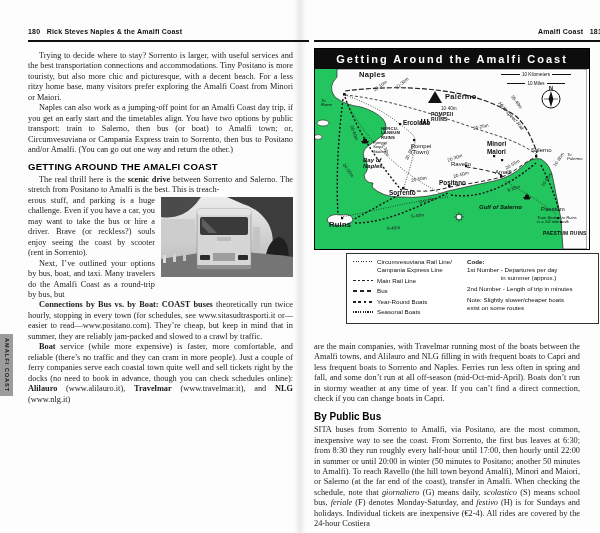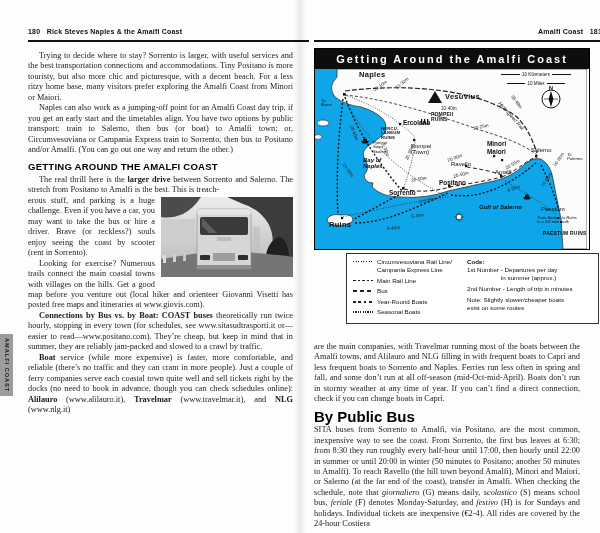--- a/index.html
+++ b/index.html
@@ -24,41 +24,41 @@
   
   .textcol{position:absolute;top:39px;font-size:8.3px;line-height:10.45px;text-align:justify;}
   .textcol-l{left:28px;width:265px;}
   .textcol-r{left:14px;width:266px;top:330px;}
   .p{text-indent:11px;margin:0;}
   .p.ni{text-indent:0;}
   b.lead{font-weight:bold;}
   i{}
   .h1{font-family:"Liberation Sans",sans-serif;font-weight:bold;font-size:9.6px;
       letter-spacing:.2px;margin:6px 0 3px 0;color:#000;}
-  .h2{font-family:"Liberation Sans",sans-serif;font-weight:bold;font-size:15px;
+  .h2{font-family:"Liberation Sans",sans-serif;font-weight:bold;font-size:10px;
       margin:7px 0 3px 0;color:#000;}
 
   
   .photo-wrap{float:right;width:132px;height:80px;margin:1px 0 3px 6px;background:#999;}
   .photo-wrap svg{display:block;}
 
   
   .vtab{position:absolute;top:322px;width:13px;height:62px;background:#9c9c9c;
         display:flex;align-items:center;justify-content:center;}
   .vtab-l{left:0;}
   .vtab-r{right:0;}
   .vtab span{writing-mode:vertical-rl;text-orientation:mixed;
         font-family:"Liberation Sans",sans-serif;font-weight:bold;font-size:5.6px;
         letter-spacing:1px;color:#161616;white-space:nowrap;}
 
   
   .map-box{position:absolute;left:14px;top:36px;width:274px;border:1px solid #000;background:#fff;}
   .map-title{height:20px;background:#0d0d0d;color:#fff;display:flex;align-items:center;justify-content:center;
              font-family:"Liberation Sans",sans-serif;font-weight:bold;font-size:11px;letter-spacing:2px;}
-  .map-canvas{position:relative;width:272px;height:180px;overflow:hidden;background:#0ea5e9;}
+  .map-canvas{position:relative;width:272px;height:180px;overflow:hidden;background:#22c55e;}
   .map-canvas > svg{position:absolute;left:0;top:0;}
   .ml{position:absolute;font-family:"Liberation Sans",sans-serif;color:#101010;
       white-space:pre-line;line-height:1.06;transform-origin:0 0;z-index:3;}
   .big{font-size:7.5px;font-weight:bold;letter-spacing:.3px;}
   .town{font-size:6.4px;font-weight:bold;}
   .place{font-size:6px;font-weight:normal;}
   .water{font-size:6px;font-weight:bold;font-style:italic;}
   .ital{font-size:5px;font-style:italic;}
   .tiny{font-size:4.2px;font-style:italic;}
   .ruins{font-size:5px;font-weight:bold;letter-spacing:.2px;}
@@ -99,21 +99,21 @@
       <span>Rick Steves Naples &amp; the Amalfi Coast</span>
     </div>
     <div class="headrule headrule-l"></div>
 
     <div class="textcol textcol-l">
       <p class="p">Trying to decide where to stay? Sorrento is larger, with useful services and the best transportation connections and accommodations. Tiny Positano is more touristy, but also more chic and picturesque, with a decent beach. For a less ritzy home base, many visitors prefer exploring the Amalfi Coast from Minori or Maiori.</p>
       <p class="p">Naples can also work as a jumping-off point for an Amalfi Coast day trip, if you get an early start and the timetables align. You have two options by public transport: train to Salerno, then bus (or boat) to Amalfi town; or, Circumvesuviana or Campania Express train to Sorrento, then bus to Positano and/or Amalfi. (You can go out one way and return the other.)</p>
 
       <div class="h1">GETTING AROUND THE AMALFI COAST</div>
 
-      <p class="p"><span>The real thrill here is the </span><b class="lead">larger drive</b><span> between Sorrento and Salerno. The stretch from Positano to Amalfi is the best. This is treach-</span></p>
+      <p class="p"><span>The real thrill here is the </span><b class="lead">scenic drive</b><span> between Sorrento and Salerno. The stretch from Positano to Amalfi is the best. This is treach-</span></p>
 
       <div class="photo-wrap">
         <svg width="132" height="80" viewBox="0 0 132 80">
           <defs>
             <linearGradient id="sky" x1="0" y1="0" x2="0" y2="1">
               <stop offset="0" stop-color="#ececec"></stop>
                 <stop offset="1" stop-color="#b5b5b5"></stop>
             </linearGradient>
           </defs>
           <rect x="0" y="0" width="132" height="80" fill="url(#sky)"></rect>
@@ -134,21 +134,21 @@
             <rect x="3" y="46" width="10" height="5" rx="1" fill="#2b2b2b"></rect>
             <rect x="41" y="46" width="10" height="5" rx="1" fill="#2b2b2b"></rect>
             <rect x="16" y="44" width="22" height="8" fill="#9d9d9d"></rect>
             <rect x="0" y="56" width="54" height="4" fill="#8f8f8f"></rect>
           </g>
           <rect x="92" y="30" width="7" height="26" fill="#c2c2c2" opacity="0.85"></rect>
         </svg>
       </div>
 
       <p class="p ni">erous stuff, and parking is a huge challenge. Even if you have a car, you may want to take the bus or hire a driver. Brave (or reckless?) souls enjoy seeing the coast by scooter (rent in Sorrento).</p>
-      <p class="p">Looking for exercise? Numerous trails connect the main coastal towns with villages on the hills. Get a good map before you venture out (local hiker and orienteer Giovanni Visetti has posted free maps and itineraries at www.giovis.com).</p>
+      <p class="p">Next, I’ve outlined your options by bus, boat, and taxi. Many travelers do the Amalfi Coast as a round-trip by bus, but</p>
       <p class="p"><b class="lead">Connections by Bus vs. by Boat: </b><b class="lead">COAST buses</b><span> theoretically run twice hourly, stopping in every town (for schedules, see www.sitasudtrasporti.it or—easier to read—www.positano.com). They’re cheap, but keep in mind that in summer, they are reliably jam-packed and slowed to a crawl by traffic.</span></p>
       <p class="p"><b class="lead">Boat</b><span> service (while more expensive) is faster, more comfortable, and reliable (there’s no traffic and they can cram in more people). Just a couple of ferry companies serve each coastal town quite well and sell tickets right by the docks (no need to book in advance, though you can check schedules online): </span><b class="lead">Alilauro</b><span> (www.alilauro.it), </span><b class="lead">Travelmar</b><span> (www.travelmar.it), and </span><b class="lead">NLG</b><span> (www.nlg.it)</span></p>
     </div>
 
     <div class="vtab vtab-l">
       <span>AMALFI COAST</span>
     </div>
   </div>
 
   <div class="gutter"></div>
@@ -239,21 +239,21 @@
           <g transform="translate(236,30)">
             <circle cx="0" cy="0" r="9" fill="#fff" stroke="#111" stroke-width="1"></circle>
             <path d="M0,-8 L2.4,0 L0,8 L-2.4,0 Z" fill="#111"></path>
             <path d="M-7,0 L7,0" stroke="#111" stroke-width="0.6"></path>
           </g>
         </svg>
 
         <span class="ml big" style="left:44px;top:2px">Naples</span>
         <span class="ml tiny" style="left:6px;top:30px">To
 Rome</span>
-        <span class="ml big" style="left:130px;top:24px">Vesuvius</span>
+        <span class="ml big" style="left:130px;top:24px">Palermo</span>
         <span class="ml town" style="left:88px;top:51px">Ercolano</span>
         <span class="ml ruins" style="left:116px;top:43px">POMPEII
 RUINS</span>
         <span class="ml ruins" style="left:66px;top:58px;font-size:4.2px">HERCU-
 LANEUM
 RUINS</span>
         <span class="ml place" style="left:96px;top:74px">Pompei
 (Town)</span>
         <span class="ml tiny" style="left:58px;top:72px">Pompei
 Scavi

